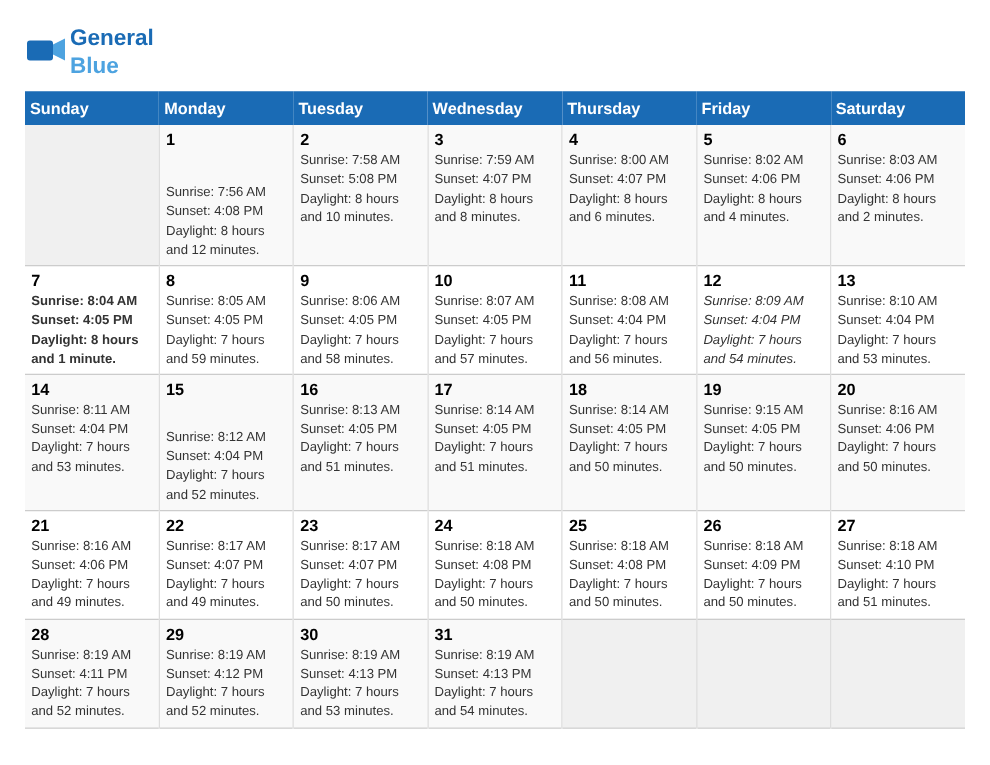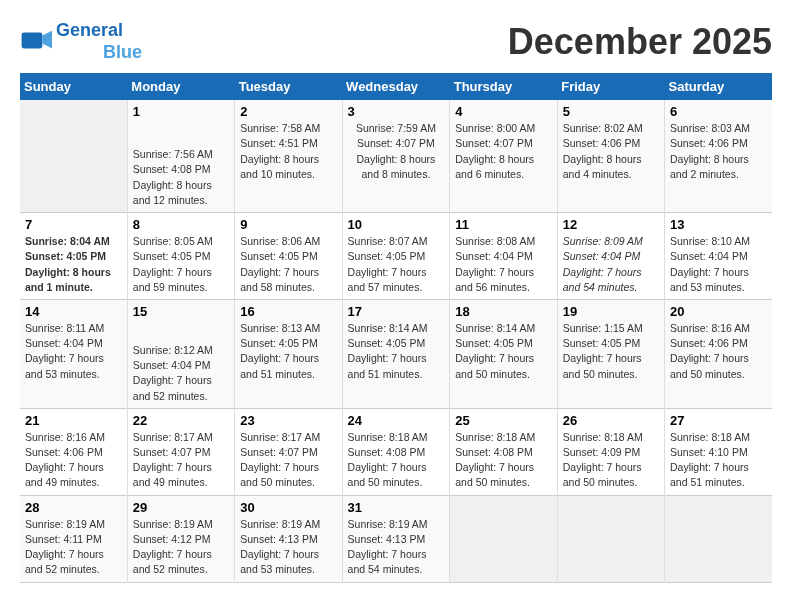--- a/index.html
+++ b/index.html
@@ -97,25 +97,24 @@
 <body>
 
 <div class="header">
   <div class="logo">
     <svg class="logo-icon" viewBox="0 0 40 40">
       <rect x="2" y="8" width="26" height="20" rx="3" fill="#1a6bb5"></rect>
       <polygon points="28,12 40,6 40,28 28,22" fill="#4da3e0"></polygon>
     </svg>
     <div class="logo-text">
       <div><span>General</span></div>
-      <div><span style="color:#4da3e0;margin-left:47px;">Blue</span></div>
+      <div><span style="color:#4da3e0;">Blue</span></div>
     </div>
   </div>
   <div class="title-block">
-    <div class="month-title">December 2025</div>
   </div>
 </div>
 
 <table>
   <thead>
     <tr>
     <th>Sunday</th>
         <th>Monday</th>
         <th>Tuesday</th>
         <th>Wednesday</th>
@@ -130,27 +129,27 @@
         <td>
           <span class="day-number">1</span>
           <div class="day-info" style="white-space: pre-line; margin-top: 28px;">Sunrise: 7:56 AM
 Sunset: 4:08 PM
 Daylight: 8 hours
 and 12 minutes.</div>
         </td>
         <td>
           <span class="day-number">2</span>
           <div class="day-info" style="white-space: pre-line;">Sunrise: 7:58 AM
-Sunset: 4:51 PM
+Sunset: 5:08 PM
 Daylight: 8 hours
 and 10 minutes.</div>
         </td>
         <td>
           <span class="day-number">3</span>
-          <div class="day-info" style="white-space: pre-line; text-align: center;">Sunrise: 7:59 AM
+          <div class="day-info" style="white-space: pre-line;">Sunrise: 7:59 AM
 Sunset: 4:07 PM
 Daylight: 8 hours
 and 8 minutes.</div>
         </td>
         <td>
           <span class="day-number">4</span>
           <div class="day-info" style="white-space: pre-line;">Sunrise: 8:00 AM
 Sunset: 4:07 PM
 Daylight: 8 hours
 and 6 minutes.</div>
@@ -252,21 +251,21 @@
         </td>
         <td>
           <span class="day-number">18</span>
           <div class="day-info" style="white-space: pre-line;">Sunrise: 8:14 AM
 Sunset: 4:05 PM
 Daylight: 7 hours
 and 50 minutes.</div>
         </td>
         <td>
           <span class="day-number">19</span>
-          <div class="day-info" style="white-space: pre-line;">Sunrise: 1:15 AM
+          <div class="day-info" style="white-space: pre-line;">Sunrise: 9:15 AM
 Sunset: 4:05 PM
 Daylight: 7 hours
 and 50 minutes.</div>
         </td>
         <td>
           <span class="day-number">20</span>
           <div class="day-info" style="white-space: pre-line;">Sunrise: 8:16 AM
 Sunset: 4:06 PM
 Daylight: 7 hours
 and 50 minutes.</div>

